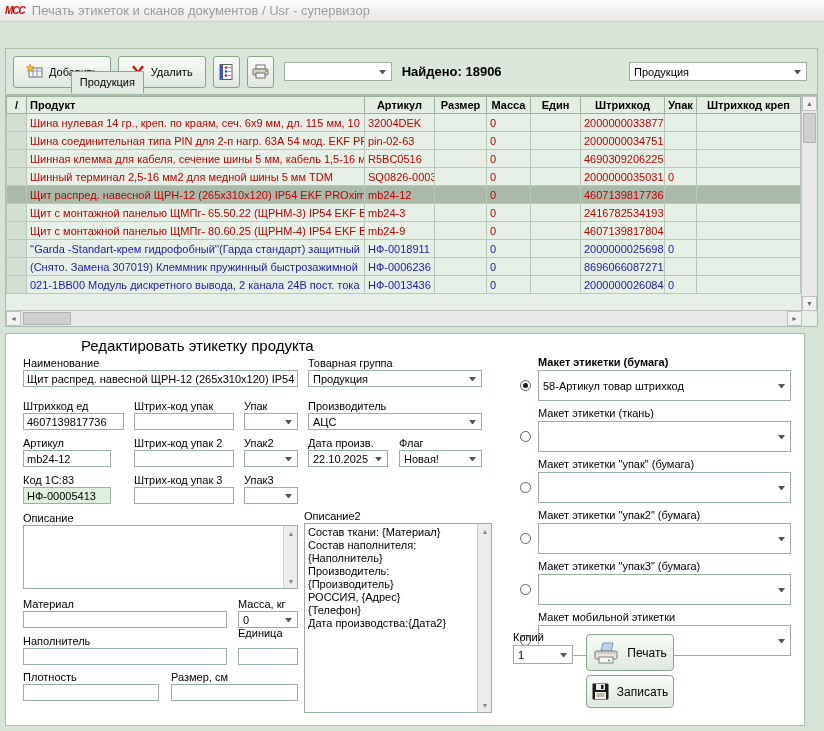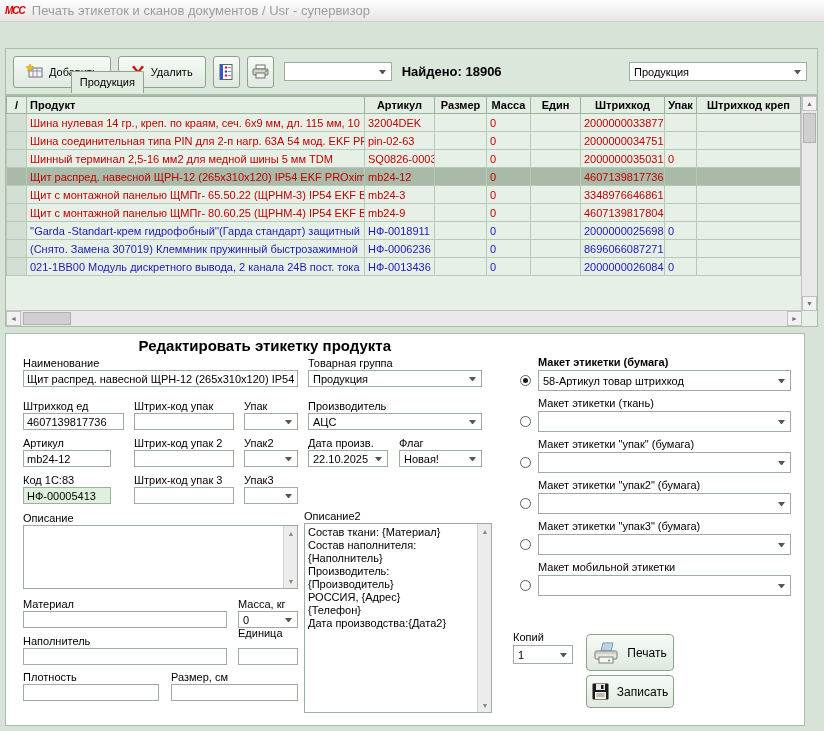--- a/index.html
+++ b/index.html
@@ -49,40 +49,40 @@
   tr.sel td.c0 { background:#a9baa9; }
 
   .vscroll { position:absolute; right:0; top:0; width:16px; height:215px; background:#e9e9e9; border-left:1px solid #c4c4c4; }
   .hscroll { position:absolute; left:0; bottom:0; height:16px; width:796px; background:#e9e9e9; border-top:1px solid #c4c4c4; }
   .sb-btn { position:absolute; width:15px; height:15px; background:#f2f2f2; border:1px solid #c0c0c0;
     display:flex; align-items:center; justify-content:center; font-size:7px; color:#707070; }
   .sb-thumb { position:absolute; background:#cfcfcf; border:1px solid #b0b0b0; }
 
   
   .form-panel { position:absolute; left:5px; top:333px; width:800px; height:393px; background:#fff; border:1px solid #a9bda9; }
-  .heading { position:absolute; left:75px; top:3px; width:310px; text-align:right; font-weight:bold; font-size:15px; }
+  .heading { position:absolute; left:75px; top:3px; width:310px; text-align:left; font-weight:normal; font-size:15px; }
   .lbl { position:absolute; white-space:nowrap; }
   .bold { font-weight:bold; }
   .inp { position:absolute; height:17px; border:1px solid #9ab09a; background:#fff; font:11px "Liberation Sans",sans-serif; padding:0 3px; }
   .inp.green { background:#dff0df; }
   .fcombo { position:absolute; height:17px; }
   .ta { position:absolute; border:1px solid #9ab09a; background:#fff; overflow:hidden; }
   .ta-text { position:absolute; left:3px; top:2px; right:17px; bottom:2px; white-space:pre-wrap; line-height:13px; }
   .ta-sb { position:absolute; right:0; top:0; bottom:0; width:14px; background:#ececec; border-left:1px solid #d0d0d0; }
   .ta-sb .up, .ta-sb .dn { position:absolute; left:1px; width:12px; height:12px; font-size:7px; color:#888;
     display:flex; align-items:center; justify-content:center; }
   .ta-sb .up{top:1px} .ta-sb .dn{bottom:1px}
 
   
   .layouts { position:absolute; left:514px; top:22px; width:271px; }
   .lay-label { margin-left:18px; margin-bottom:1px; height:13px; }
   .lay-row { display:flex; align-items:center; gap:7px; margin-bottom:6px; }
   .radio { width:11px; height:11px; border:1px solid #606060; border-radius:50%; background:#fff; position:relative; flex:none; }
   .radio.on::after { content:""; position:absolute; left:2px; top:2px; width:5px; height:5px; border-radius:50%; background:#1a1a1a; }
-  .lay-row .combo { flex:1; height:21px; }
+  .lay-row .combo { flex:1; height:31px; }
 
   .btn-big { position:absolute; background:linear-gradient(#f7fbf7,#dfe9df); border:1px solid #8aa38a; border-radius:4px;
     display:flex; align-items:center; justify-content:center; gap:8px; font-size:12px; }
 
   svg { display:block; }
 </style>
 </head>
 <body>
 
 <div id="app">
@@ -187,20 +187,31 @@
             <td class="c2">pin-02-63</td>
             <td class="c3"></td>
             <td class="c4">0</td>
             <td class="c5"></td>
             <td class="c6">2000000034751</td>
             <td class="c7"></td>
             <td class="c8"></td>
           </tr>
           <tr class="red">
             <td class="c0"></td>
+            <td class="c1">Шинная клемма для кабеля, сечение шины 5 мм, кабель 1,5-16 м</td>
+            <td class="c2">R5BC0516</td>
+            <td class="c3"></td>
+            <td class="c4">0</td>
+            <td class="c5"></td>
+            <td class="c6">4690309206225</td>
+            <td class="c7"></td>
+            <td class="c8"></td>
+          </tr>
+          <tr class="red">
+            <td class="c0"></td>
             <td class="c1">Шинный терминал 2,5-16 мм2 для медной шины 5 мм TDM</td>
             <td class="c2">SQ0826-0003</td>
             <td class="c3"></td>
             <td class="c4">0</td>
             <td class="c5"></td>
             <td class="c6">2000000035031</td>
             <td class="c7">0</td>
             <td class="c8"></td>
           </tr>
           <tr class="red sel">
@@ -214,21 +225,21 @@
             <td class="c7"></td>
             <td class="c8"></td>
           </tr>
           <tr class="red">
             <td class="c0"></td>
             <td class="c1">Щит с монтажной панелью ЩМПг- 65.50.22 (ЩРНМ-3) IP54 EKF В</td>
             <td class="c2">mb24-3</td>
             <td class="c3"></td>
             <td class="c4">0</td>
             <td class="c5"></td>
-            <td class="c6">3348976646861</td>
+            <td class="c6">2416782534193</td>
             <td class="c7"></td>
             <td class="c8"></td>
           </tr>
           <tr class="red">
             <td class="c0"></td>
             <td class="c1">Щит с монтажной панелью ЩМПг- 80.60.25 (ЩРНМ-4) IP54 EKF В</td>
             <td class="c2">mb24-9</td>
             <td class="c3"></td>
             <td class="c4">0</td>
             <td class="c5"></td>

